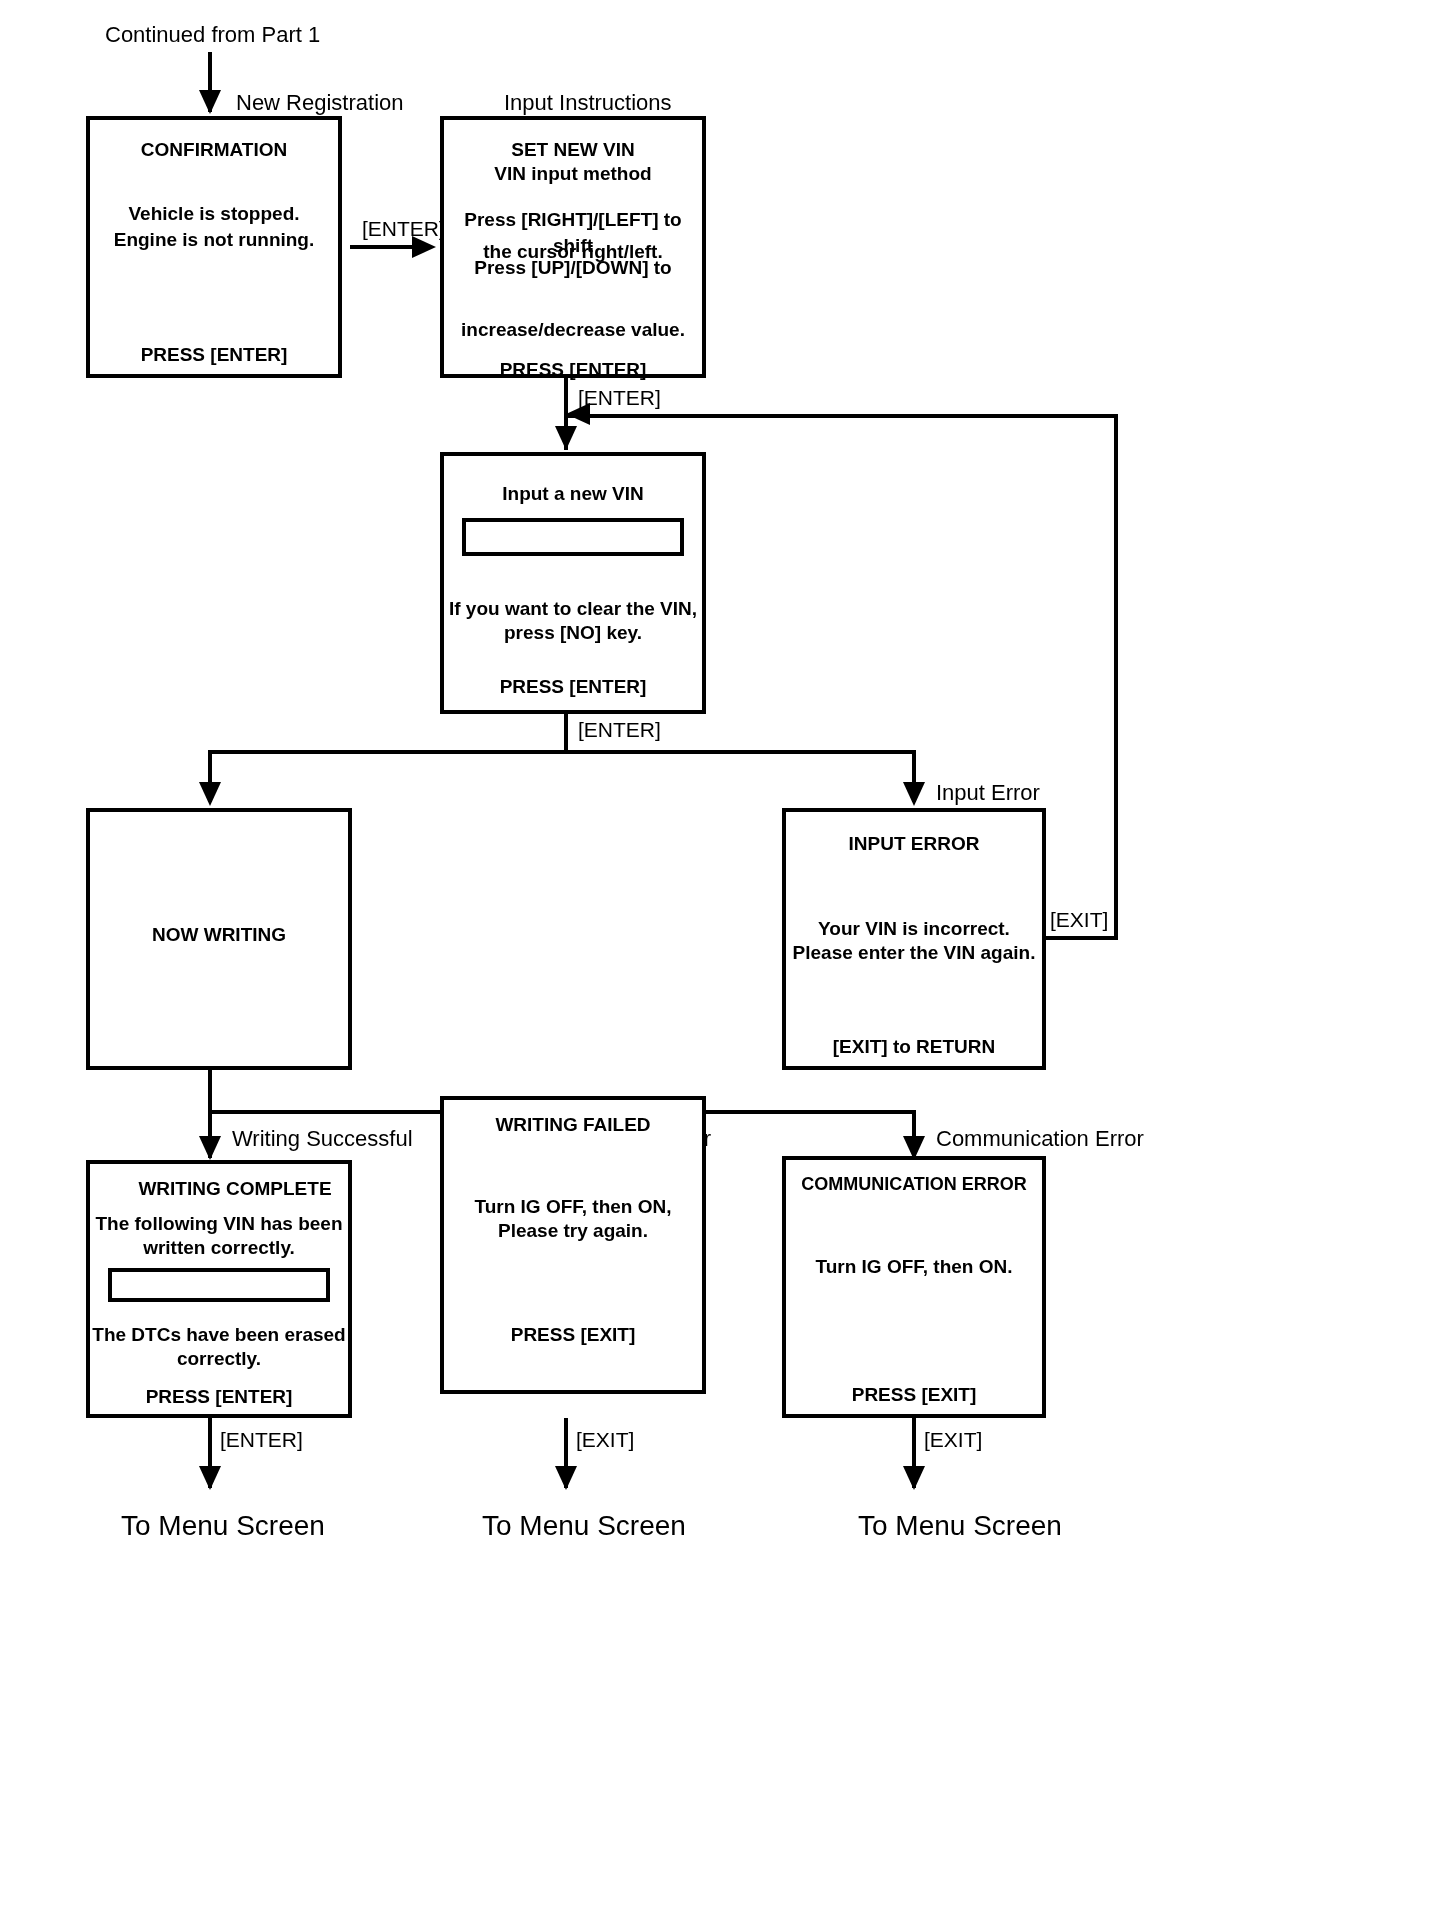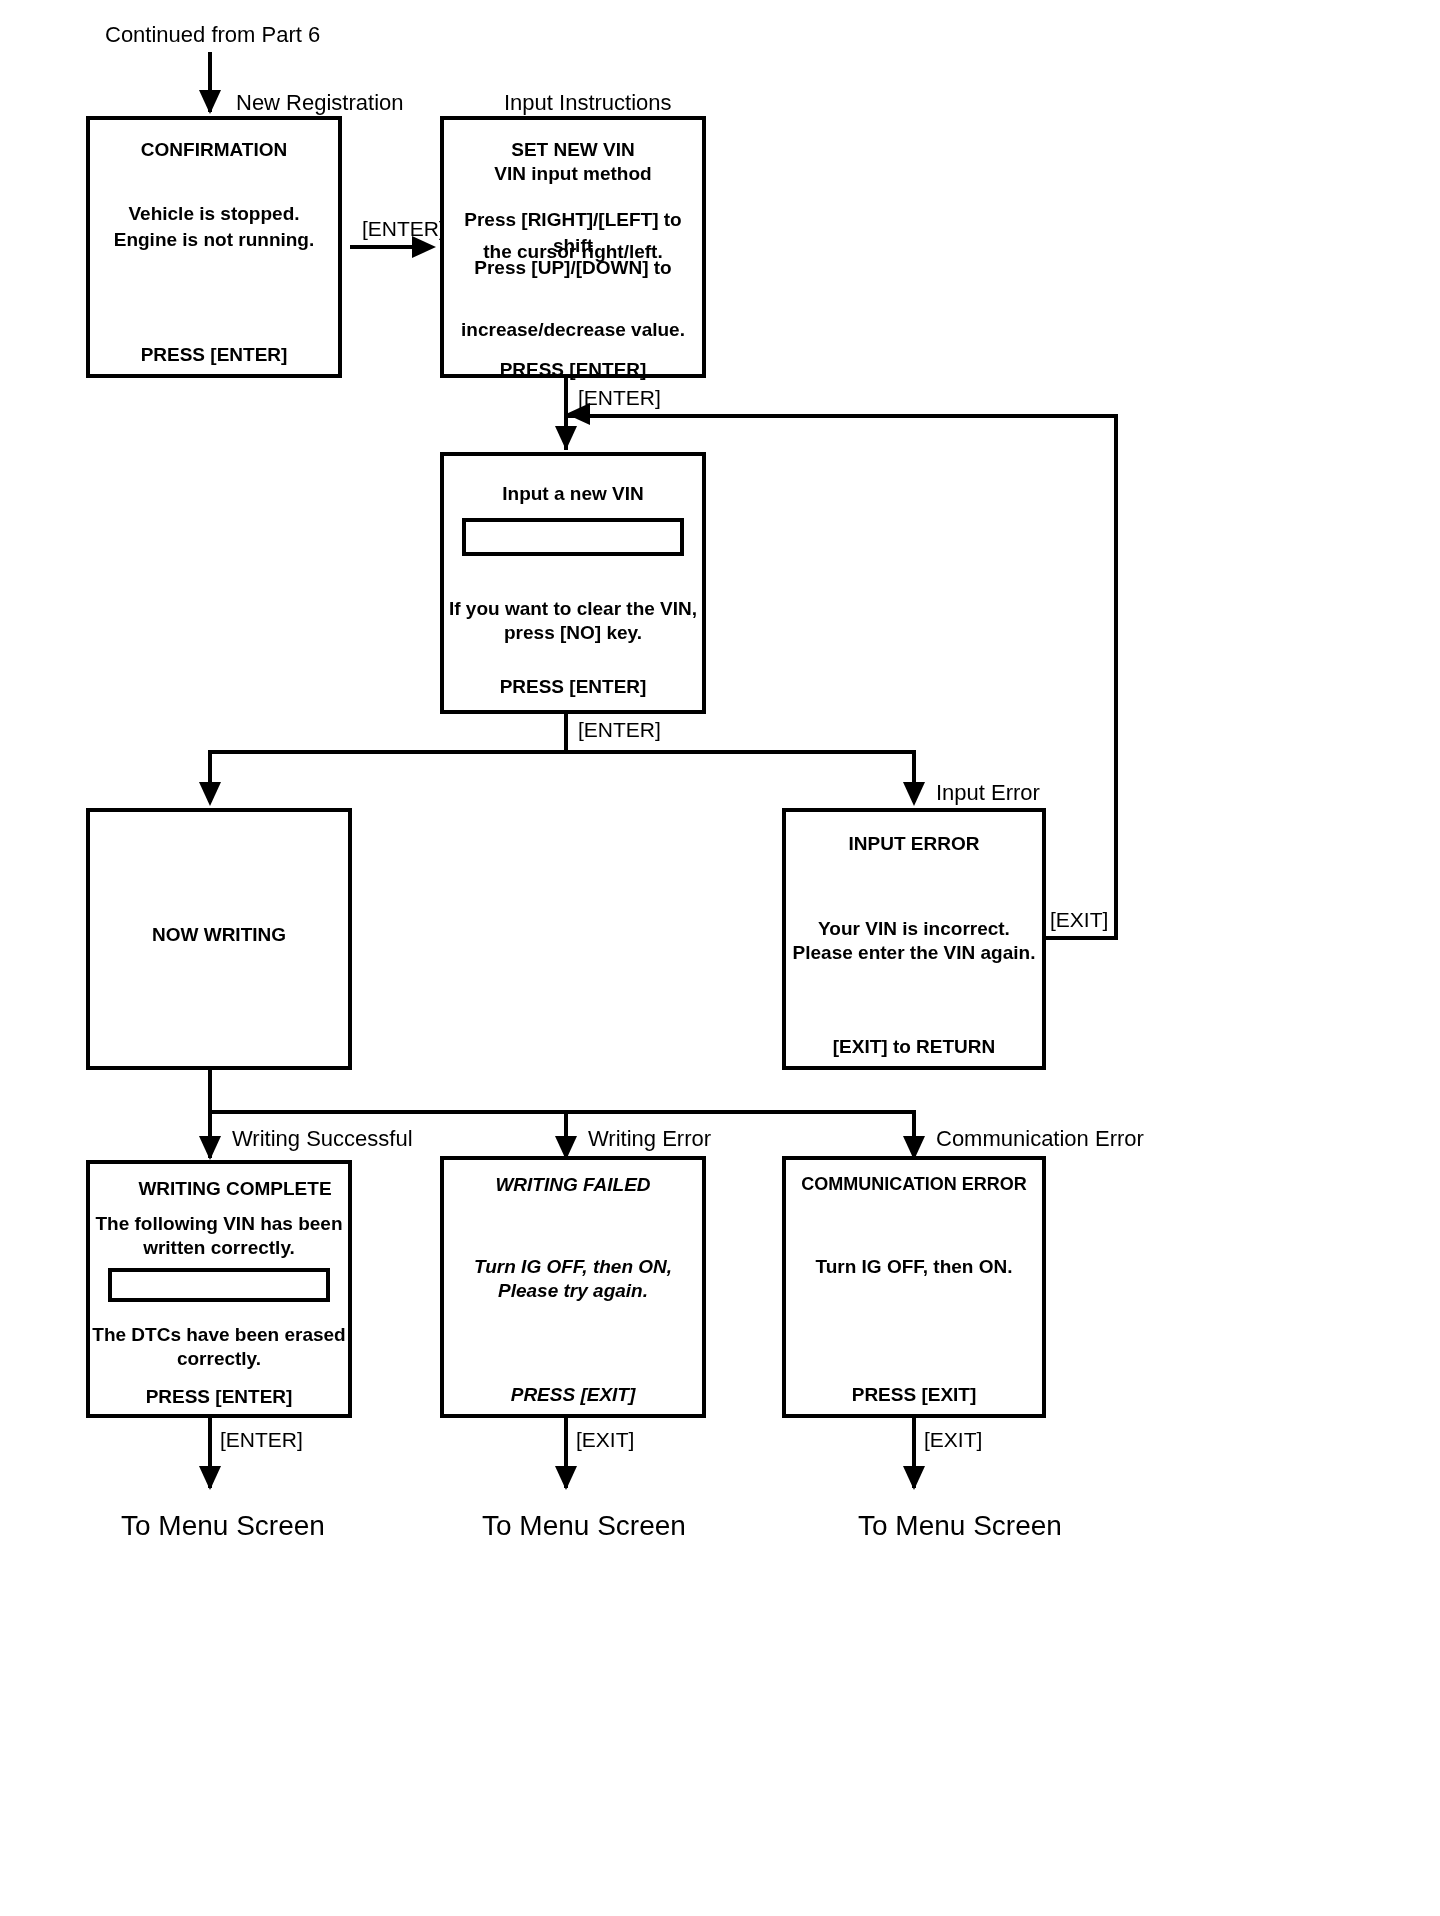--- a/index.html
+++ b/index.html
@@ -105,21 +105,21 @@
     border-top: 11px solid transparent;
     border-bottom: 11px solid transparent;
     border-left: 24px solid #000;
   }
 </style>
 </head>
 <body>
 
 <div id="page">
 
-  <div class="caption" style="left:105px; top:22px;">Continued from Part 6</div>
+  <div class="caption" style="left:105px; top:22px;">Continued from Part 1</div>
 
   <div class="vline" style="left:208px; top:52px; height:60px;"></div>
   <div class="arrow-down" style="left:199px; top:90px;"></div>
 
   <div class="caption" style="left:236px; top:90px;">New Registration</div>
   <div class="caption" style="left:504px; top:90px;">Input Instructions</div>
 
   <div class="screen-box" style="left:86px; top:116px; width:256px; height:262px;">
     <div class="sb-title" style="top:17px;">CONFIRMATION</div>
     <div class="sb-body" style="top:81px;">Vehicle is stopped.</div>
@@ -199,21 +199,21 @@
   <div class="screen-box" style="left:86px; top:1160px; width:266px; height:258px;">
     <div class="sb-title" style="top:12px;padding-left:32px;">WRITING COMPLETE</div>
     <div class="sb-body" style="top:47px;">The following VIN has been</div>
     <div class="sb-body" style="top:71px;">written correctly.</div>
     <div class="vin-field" style="left:18px; top:104px; width:222px; height:34px;"></div>
     <div class="sb-body" style="top:158px;">The DTCs have been erased</div>
     <div class="sb-body" style="top:182px;">correctly.</div>
     <div class="sb-footer" style="top:220px;">PRESS [ENTER]</div>
   </div>
 
-  <div class="screen-box" style="left:440px; top:1156px; width:266px; height:262px;font-style:italic;">
+  <div class="screen-box" style="left:440px; top:1096px; width:266px; height:298px;">
     <div class="sb-title" style="top:12px;">WRITING FAILED</div>
     <div class="sb-body" style="top:94px;">Turn IG OFF, then ON,</div>
     <div class="sb-body" style="top:118px;">Please try again.</div>
     <div class="sb-footer" style="top:222px;">PRESS [EXIT]</div>
   </div>
 
   <div class="screen-box" style="left:782px; top:1156px; width:264px; height:262px;">
     <div class="sb-title" style="top:12px; font-size:18px;">COMMUNICATION ERROR</div>
     <div class="sb-body" style="top:94px;">Turn IG OFF, then ON.</div>
     <div class="sb-footer" style="top:222px;">PRESS [EXIT]</div>

